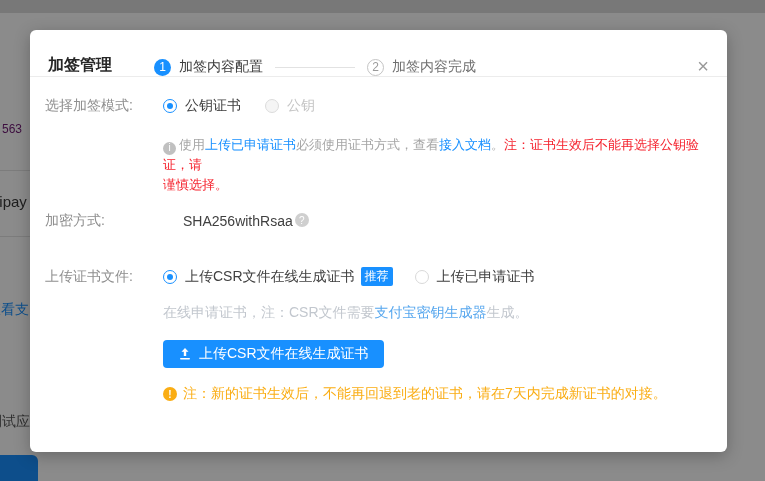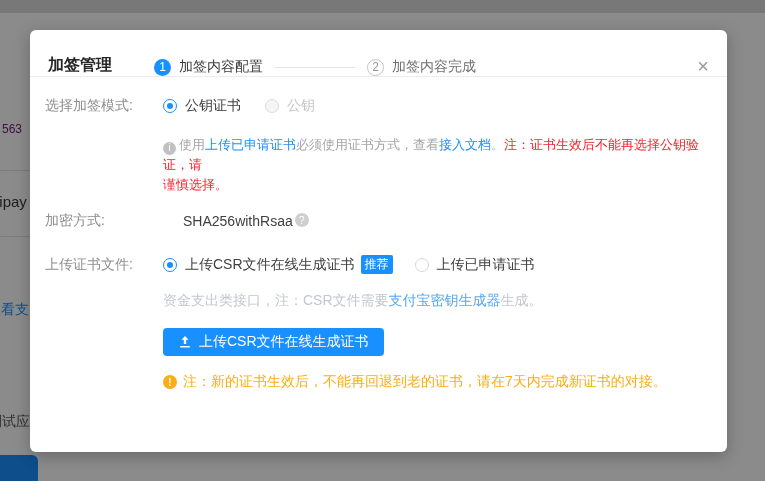--- a/index.html
+++ b/index.html
@@ -48,21 +48,21 @@
   .step-connector { width: 80px; height: 1px; background: #e2e2e2; margin: 0 12px; }
   .close-btn { margin-left: auto; color: #999; font-size: 20px; line-height: 1; cursor: pointer; }
 
   .modal-body { padding: 0 12px 0 15px; }
 
   .form-row { display: flex; align-items: center; }
   .form-label { width: 118px; flex: 0 0 118px; font-size: 14px; color: #8f8f8f; }
 
   .row-mode { margin-top: 20px; }
   .row-encrypt { margin-top: 17px; gap: 20px; }
-  .row-upload { margin-top: 25px; }
+  .row-upload { margin-top: 37px; }
 
   .radio-group { display: flex; align-items: flex-end; }
   .radio-option { display: flex; align-items: center; cursor: pointer; }
   .radio {
     width: 14px; height: 14px; border-radius: 50%; background: #fff;
     border: 1px solid #d9d9d9; position: relative; flex: 0 0 14px;
   }
   .radio.checked { border-color: #1890ff; }
   .radio.checked::after {
     content: ""; position: absolute; left: 3px; top: 3px;
@@ -191,21 +191,21 @@
           <span class="badge">推荐</span>
         </span>
         <span class="radio-option gap-22">
           <span class="radio"></span>
           <span class="radio-label">上传已申请证书</span>
         </span>
       </div>
     </div>
 
     <div class="hint">
-      <span>资金支出类接口，注：CSR文件需要</span><span class="text-link">支付宝密钥生成器</span><span>生成。</span>
+      <span>在线申请证书，注：CSR文件需要</span><span class="text-link">支付宝密钥生成器</span><span>生成。</span>
     </div>
 
     <div class="btn-wrap">
       <button class="upload-btn">
         <span style="display:inline-flex;">
           <svg width="14" height="14" viewBox="0 0 14 14">
             <path d="M7 1 L10.5 4.8 L8.2 4.8 L8.2 9 L5.8 9 L5.8 4.8 L3.5 4.8 Z" fill="#fff"></path>
             <rect x="2" y="11" width="10" height="1.6" rx="0.8" fill="#fff"></rect>
           </svg>
         </span>

